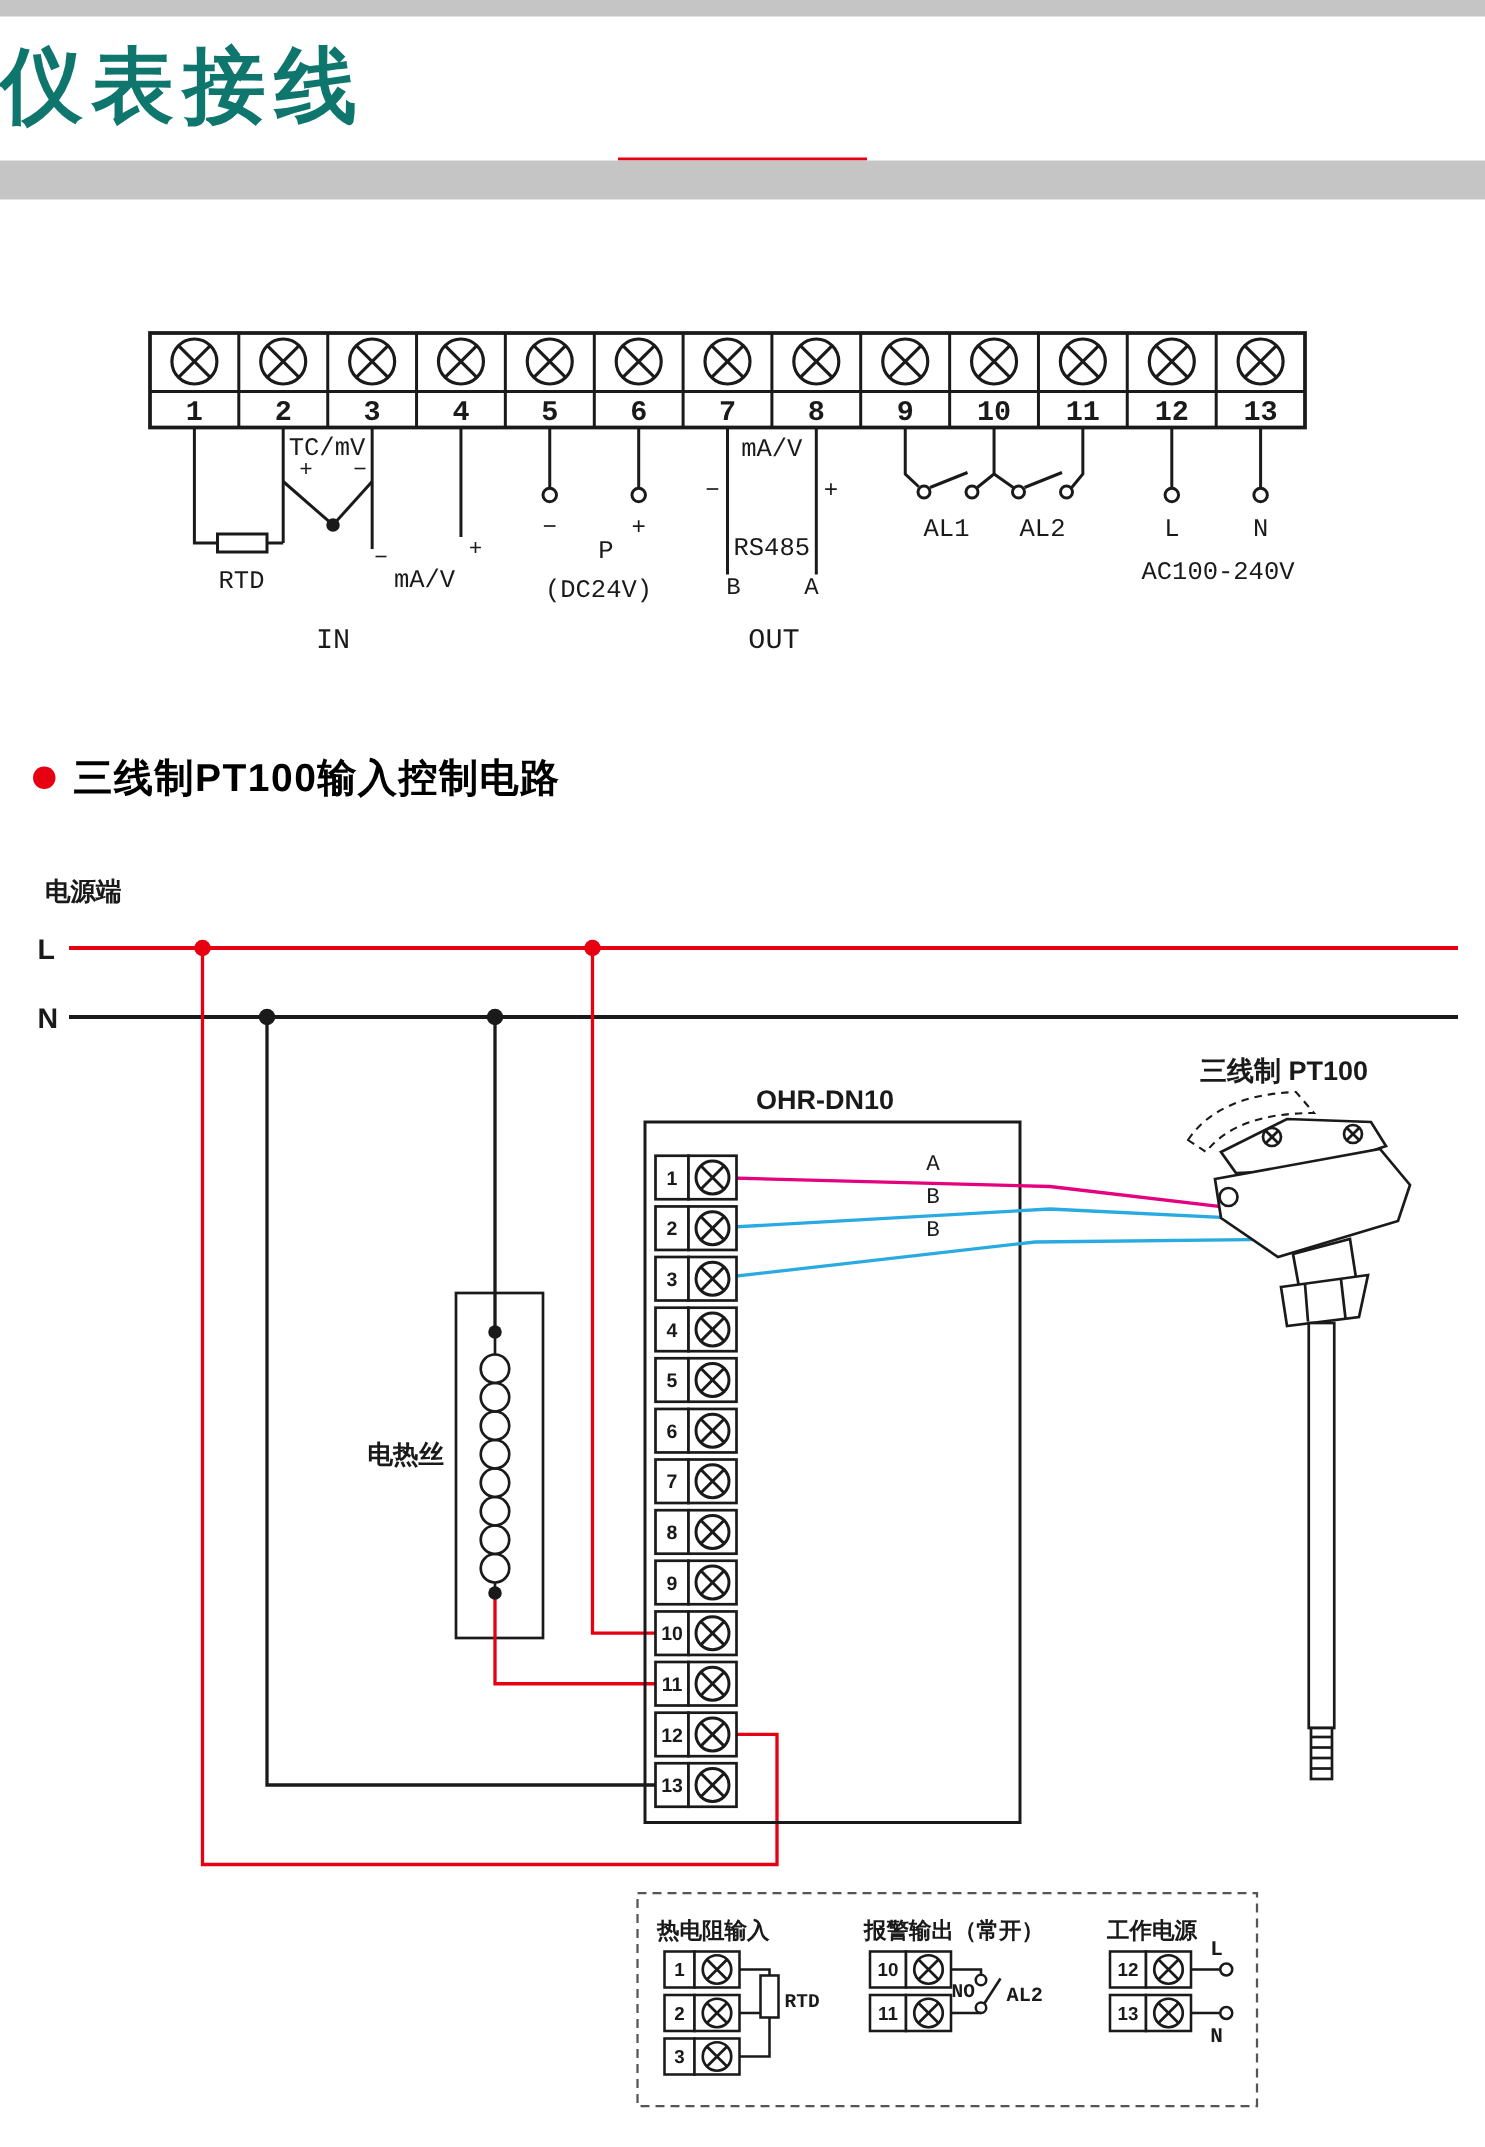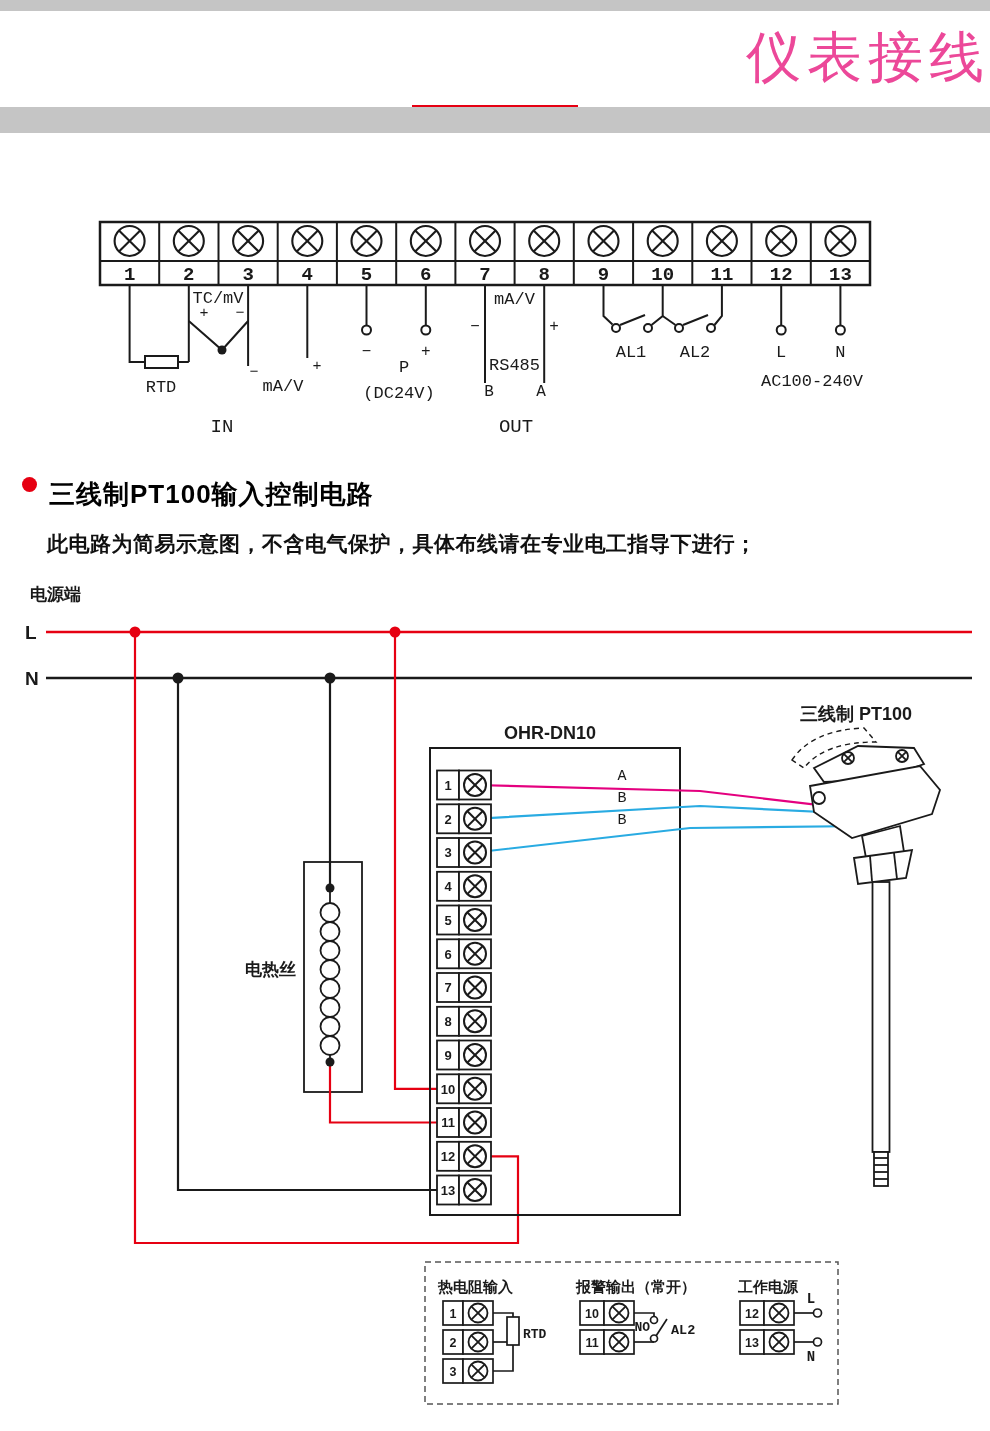--- a/index.html
+++ b/index.html
@@ -2,24 +2,24 @@
 <html><head>
 <meta charset="utf-8">
 <style>
 *{margin:0;padding:0;box-sizing:border-box}
 html,body{background:#fff}
 body{font-family:"Liberation Sans","DejaVu Sans",sans-serif;color:#111}
 .page{position:relative;width:990px;height:1431px;margin:0 auto;background:#fff;overflow:hidden}
 .band{position:absolute;left:0;width:100%;background:#c5c5c5}
 .band-top{top:0;height:11px}
 .band-bottom{top:107px;height:26px}
-.page-title{position:absolute;top:30px;left:0;width:100%;text-align:right;font-size:55px;line-height:1;font-weight:400;letter-spacing:6px;color:#ec4899}
+.page-title{position:absolute;top:30px;left:0;width:100%;text-align:left;font-size:55px;line-height:1;font-weight:700;letter-spacing:6px;color:#0f766e}
 .page-subtitle{position:absolute;top:84px;left:0;width:100%;text-align:center;font-size:20px;color:#2e2e2e}
 .subtitle-underline{position:absolute;top:105px;left:412px;width:166px;height:2px;background:#e60012}
-.sec-head{position:absolute;top:477px;left:22px;display:flex;font-size:26px;font-weight:600;color:#000;letter-spacing:1px}
+.sec-head{position:absolute;top:501px;left:22px;display:flex;align-items:center;font-size:26px;font-weight:600;color:#000;letter-spacing:1px}
 .bullet{width:15px;height:15px;border-radius:50%;background:#e60012;margin-right:12px;flex:none}
 .warning{position:absolute;top:530px;left:47px;font-size:21px;font-weight:700;letter-spacing:.5px;color:#101010}
 svg{position:absolute;left:0}
 .d1{top:200px}
 .d2{top:570px}
 text{fill:#1a1a1a}
 .mono{font-family:"Liberation Mono","DejaVu Sans Mono",monospace}
 .sans{font-family:"Liberation Sans","DejaVu Sans",sans-serif}
 .b{font-weight:700}
 </style>
@@ -153,21 +153,20 @@
       <text x="781.2" y="357" font-size="17">L</text>
       <text x="840.4" y="357" font-size="17">N</text>
       <text x="812" y="386" font-size="17">AC100-240V</text>
     </g>
   </svg>
 
   <div class="sec-head">
     <span class="bullet"></span>
     <span>三线制PT100输入控制电路</span>
   </div>
-  <div class="warning">此电路为简易示意图，不含电气保护，具体布线请在专业电工指导下进行；</div>
 
   <svg class="d2" width="990" height="861" viewBox="0 570 990 861">
     <defs>
       <g id="scrM" stroke="#1a1a1a" stroke-width="2">
         <circle r="11" fill="#fff"></circle>
         <line x1="-7.8" y1="-7.8" x2="7.8" y2="7.8"></line>
         <line x1="-7.8" y1="7.8" x2="7.8" y2="-7.8"></line>
       </g>
       <g id="scrS" stroke="#1a1a1a" stroke-width="1.8">
         <circle r="9.5" fill="#fff"></circle>

